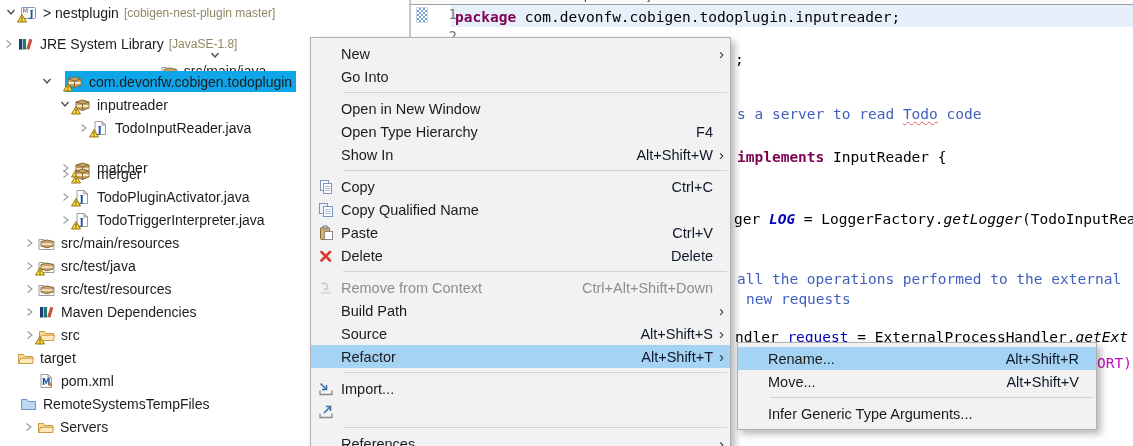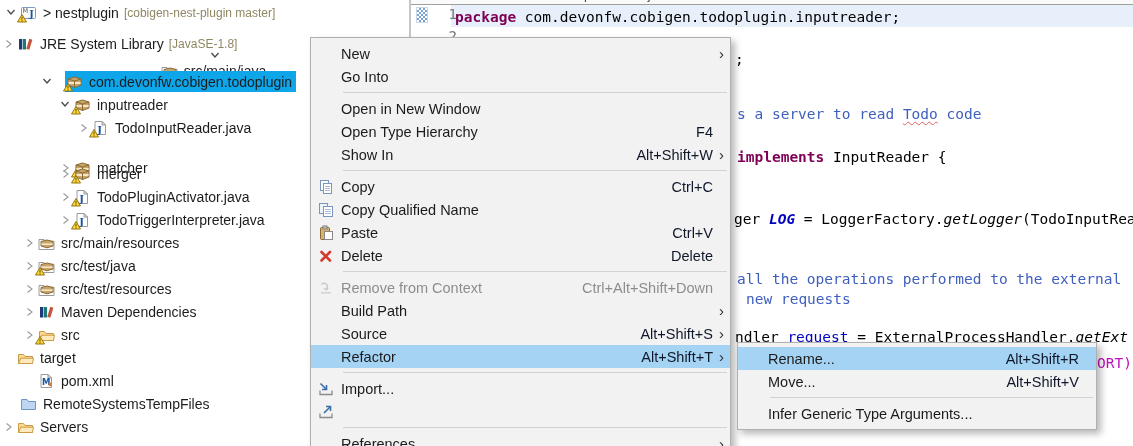--- a/index.html
+++ b/index.html
@@ -433,21 +433,21 @@
         <span class="chev"></span>
         <span class="titem">
           <span class="ticon">
             <svg width="17" height="16">
               <path d="M1.5 13.5 V3.5 h5.5 l1.5 2 h7 v8 Z" fill="#BDD7F2" stroke="#6E96C8"></path>
             </svg>
           </span>
           <span class="tlabel">RemoteSystemsTempFiles</span>
         </span>
       </div>
-      <div class="trow" style="top: 415px; padding-left: 0;">
+      <div class="trow" style="top: 415px; padding-left: 20px;">
         <span class="chev">
           <svg width="9" height="10">
             <path d="M2.5 1.5 L7 5 L2.5 8.5" fill="none" stroke="#9a9a9a" stroke-width="1.1"></path>
           </svg>
         </span>
         <span class="titem">
           <span class="ticon">
             <svg width="17" height="16">
               <path d="M1.5 13.5 V4.5 h5 l1.5 2 h7.5 v7 Z" fill="#FFD993" stroke="#C99B45"></path>
               <path d="M1.5 13.5 L3.7 8.2 h12.8 l-1 5.3 Z" fill="#FFE9BC" stroke="#C99B45"></path>

